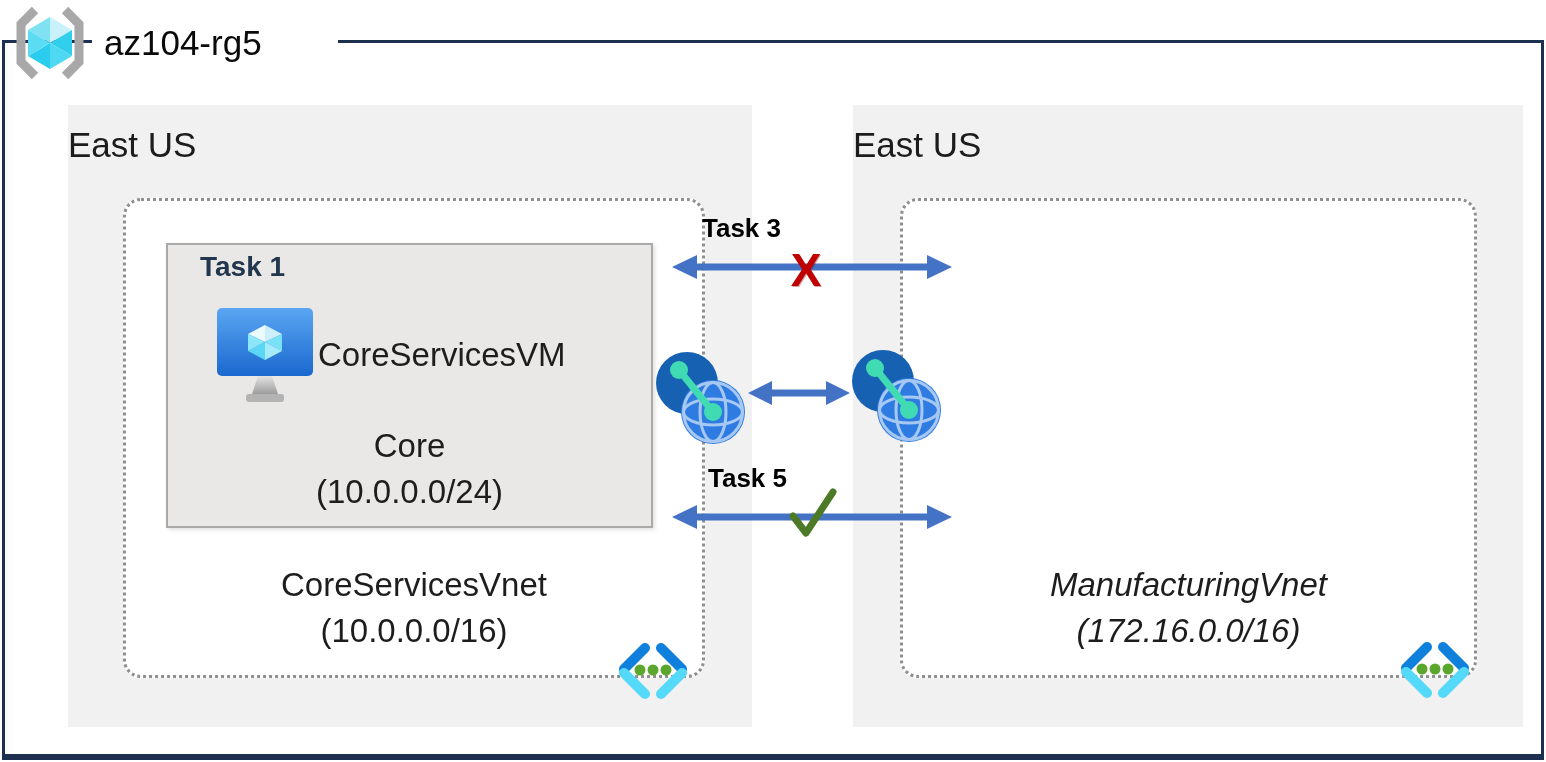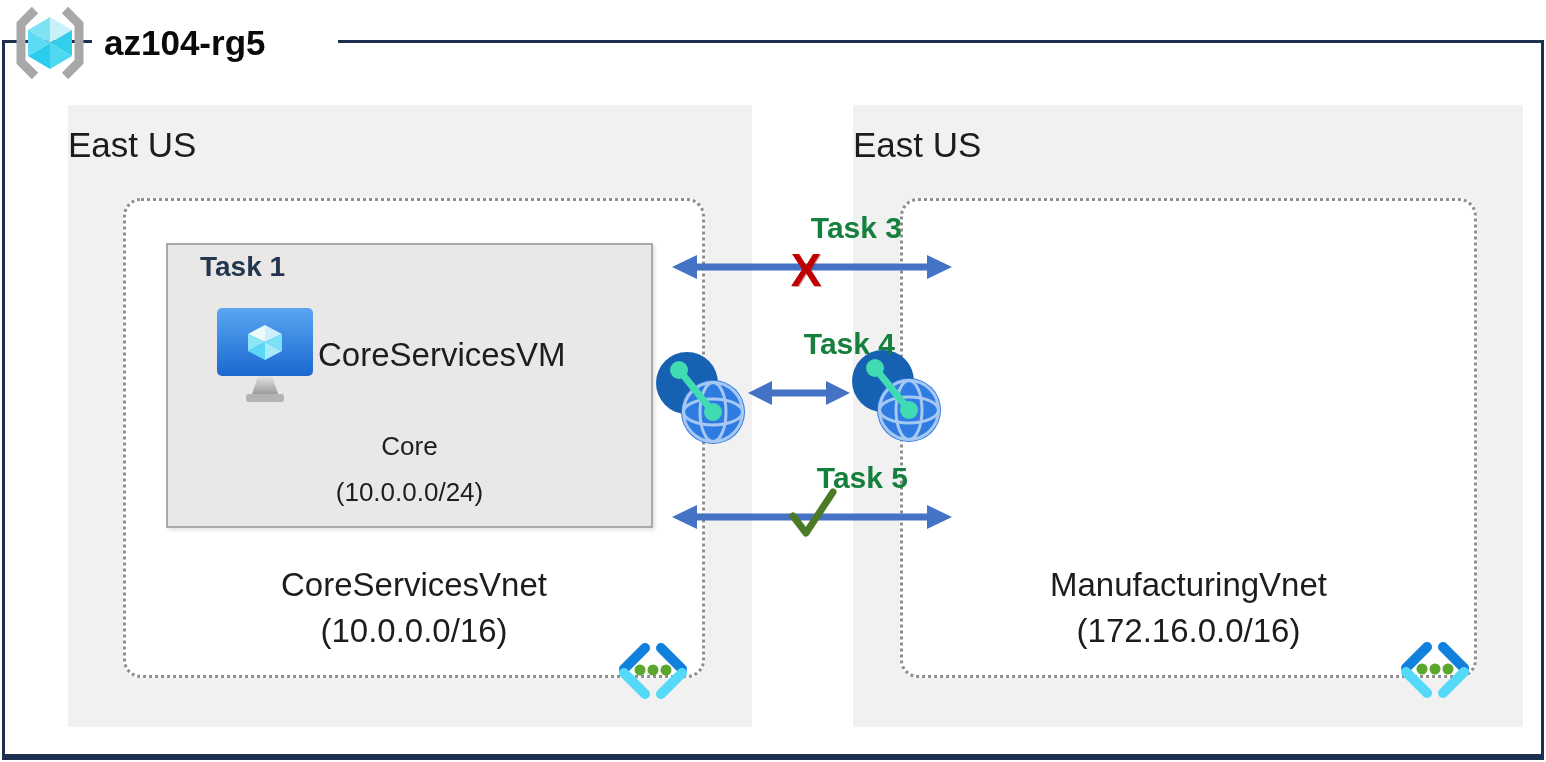--- a/index.html
+++ b/index.html
@@ -3,21 +3,21 @@
 <meta charset="utf-8">
 <style>
   html,body{margin:0;padding:0;background:#fff;}
   #canvas{position:relative;width:1546px;height:762px;background:#fff;overflow:hidden;
           font-family:"Liberation Sans",sans-serif;color:#1d1d1d;}
   .abs{position:absolute;}
   
   #frame{position:absolute;left:2px;top:40px;right:2px;bottom:2px;
          border:3px solid #1e3050;border-bottom-width:6px;}
   #title-bg{left:92px;top:18px;width:246px;height:48px;background:#fff;}
-  #rg-title{left:104px;top:20px;font-size:35px;font-weight:bold;color:#0a0a0a;line-height:46px;}
+  #rg-title{left:104px;top:20px;font-size:35px;font-weight:normal;color:#0a0a0a;line-height:46px;}
   #rg-icon{left:6px;top:2px;width:88px;height:82px;}
   
   .region{top:105px;width:684px;height:622px;background:#f1f1f1;}
   #region-left{left:68px;}
   #region-right{left:853px;width:670px;}
   .region-label{width:100%;text-align:left;margin-top:18px;font-size:35px;
                 font-weight:400;color:#1c1c1c;line-height:44px;}
   
   .vnet-box{top:198px;height:480px;background:#ffffff;border:3px dotted #8f8f8f;
             border-radius:18px;box-sizing:border-box;}
@@ -28,35 +28,35 @@
             box-sizing:border-box;box-shadow:2px 2px 4px rgba(0,0,0,0.12);}
   #task-box-1{left:166px;top:243px;}
   #task-box-2{left:950px;top:245px;}
   .task-label{position:absolute;top:4px;font-size:28px;font-weight:bold;color:#22364e;line-height:36px;}
   #task-box-1 .task-label{left:14px;margin-left:18px;}
   #task-box-2 .task-label{right:14px;}
   .vm-icon{position:absolute;left:46px;top:60px;width:102px;height:102px;}
   .vm-name{position:absolute;left:150px;top:92px;width:330px;text-align:left;
            font-size:33px;line-height:36px;color:#1d1d1d;}
   .subnet-label{position:absolute;left:0;top:178px;width:100%;text-align:center;
-                font-size:26px;line-height:46px;color:#1d1d1d;}
+                font-size:33px;line-height:46px;color:#1d1d1d;}
   
   .vnet-label{top:562px;text-align:center;font-size:33px;line-height:46px;color:#1d1d1d;}
   #vnet-label-left{left:123px;width:582px;}
-  #vnet-label-right{left:900px;width:577px;}
+  #vnet-label-right{left:900px;width:577px;font-style:italic;}
   .vnet-icon{width:74px;height:64px;}
   #vnet-icon-left{left:616px;top:641px;}
   #vnet-icon-right{left:1398px;top:640px;}
   
   .peer-icon{width:92px;height:96px;}
   #peer-icon-left{left:655px;top:350px;}
   #peer-icon-right{left:851px;top:348px;}
   
-  .conn-label{width:200px;text-align:right;font-size:30px;font-weight:bold;
-              color:#15803d;line-height:36px;}
+  .conn-label{width:200px;text-align:left;font-size:26px;font-weight:bold;
+              color:#000000;line-height:36px;}
   #conn-label-3{left:702px;top:210px;}
   #conn-label-4{left:695px;top:326px;}
   #conn-label-5{left:708px;top:460px;}
   #x-marker{left:756px;top:242px;width:100px;text-align:center;
             font-size:46px;font-weight:bold;color:#c00000;line-height:56px;
             text-shadow:1px 1px 0 rgba(120,0,0,0.35);}
   #arrows{position:absolute;left:0;top:0;width:1546px;height:762px;pointer-events:none;}
   .arrow-g{stroke:#4472c4;stroke-width:7;}
   .arrow-g polygon{fill:#4472c4;stroke:none;}
   .check{stroke:#4d7a27;stroke-width:7;fill:none;stroke-linecap:round;stroke-linejoin:round;}
@@ -169,21 +169,20 @@
     </svg>
 
   <svg class="abs peer-icon" id="peer-icon-left" viewBox="0 0 92 96">
       <use href="#sym-peer"></use>
     </svg>
   <svg class="abs peer-icon" id="peer-icon-right" viewBox="0 0 92 96">
       <use href="#sym-peer"></use>
     </svg>
 
   <div class="abs conn-label" id="conn-label-3">Task 3</div>
-  <div class="abs conn-label" id="conn-label-4">Task 4</div>
   <div class="abs conn-label" id="conn-label-5">Task 5</div>
 
   <svg id="arrows" viewBox="0 0 1546 762">
     <g class="arrow-g">
       <line x1="696" y1="267" x2="929" y2="267"></line>
       <polygon points="672,267 697,255 697,279"></polygon>
       <polygon points="952,267 927,255 927,279"></polygon>
     </g>
     <g class="arrow-g">
       <line x1="771" y1="393" x2="827" y2="393"></line>

